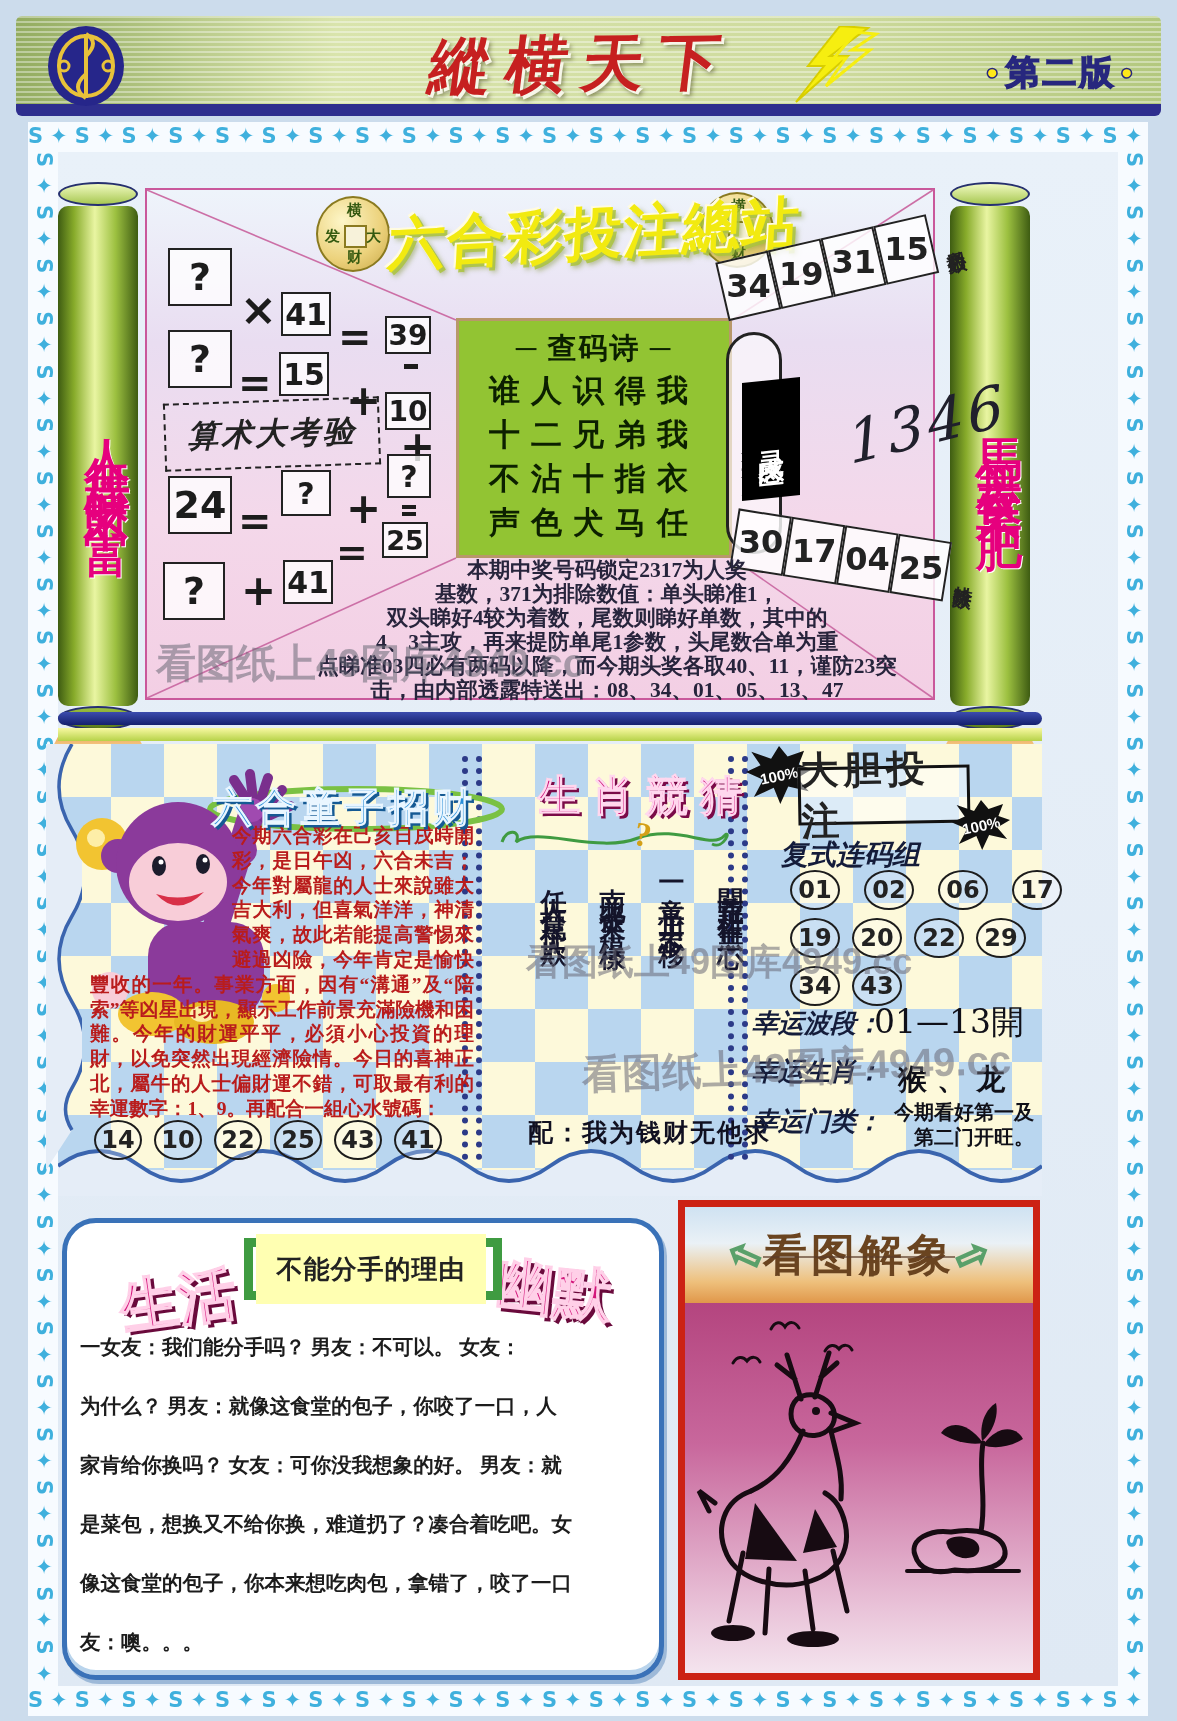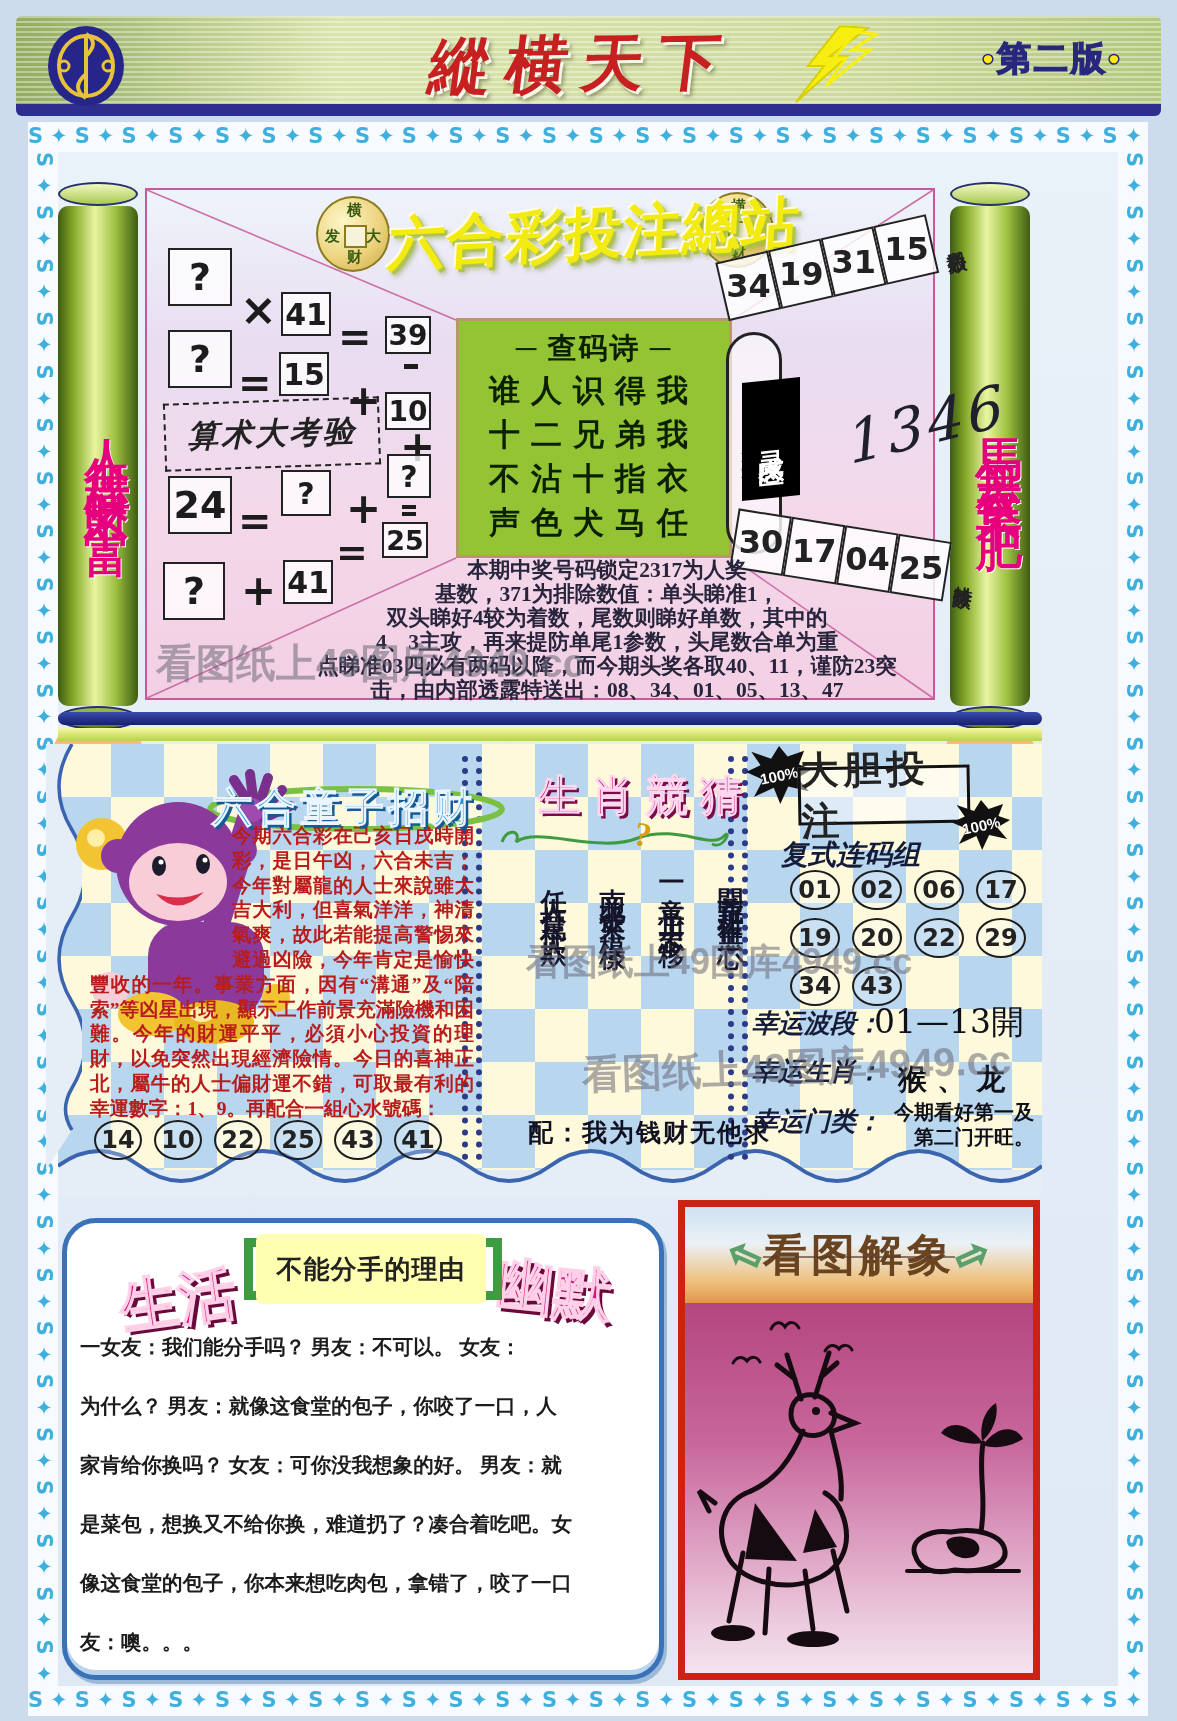--- a/index.html
+++ b/index.html
@@ -7,21 +7,21 @@
         font-family:"Liberation Serif",serif;color:#222;}
   .abs{position:absolute;}
   
   .hdr{left:16px;top:16px;width:1145px;height:92px;border-radius:6px;
        background-image:repeating-linear-gradient(0deg,rgba(255,255,255,.38) 0 2px,rgba(0,0,0,0) 2px 5px),
        linear-gradient(90deg,#93ac60,#d9e4ac 28%,#cdda9c 72%,#b3c87e);}
   .hdr-bar{left:16px;top:104px;width:1145px;height:12px;background:#2e2e8e;border-radius:0 0 6px 6px;}
   .hdr-title{left:430px;top:22px;font-family:"Liberation Serif",serif;font-size:62px;font-weight:900;
        color:#c62020;letter-spacing:14px;transform:skewX(-8deg) rotate(-1deg);
        text-shadow:3px 3px 0 #f6f6e8,5px 5px 4px rgba(60,60,20,.5);white-space:nowrap;}
-  .hdr-page{left:982px;top:36px;font-family:Liberation Sans, sans-serif;font-size:34px;font-weight:900;
+  .hdr-page{left:982px;top:50px;font-family:Liberation Mono, monospace;font-size:34px;font-weight:900;
        color:#ffe81a;-webkit-text-stroke:1.5px #27277e;letter-spacing:3px;white-space:nowrap;}
   
   .sframe{background:#f7fbff;color:#3fb0dd;font-family:"DejaVu Sans",sans-serif;font-weight:bold;
        font-size:21px;letter-spacing:7px;overflow:hidden;white-space:nowrap;line-height:28px;}
   .sv{writing-mode:vertical-rl;}
   
   .cyl{width:80px;height:500px;border-radius:10px;
        background:linear-gradient(90deg,#3e5c12,#87ab2a 20%,#e9f5a2 46%,#9cc040 72%,#3e5c12);}
   .cylcap{width:80px;height:24px;border-radius:50%;background:linear-gradient(180deg,#f0fac0,#a8c852);border:2px solid #26306e;box-sizing:border-box;}
   .cylshadow{width:96px;height:22px;background:linear-gradient(180deg,#e89a40,#f8d8a0);clip-path:polygon(12% 0,88% 0,100% 100%,0 100%);}
@@ -92,21 +92,21 @@
        box-sizing:border-box;display:flex;align-items:center;justify-content:center;font-size:38px;
        font-weight:900;letter-spacing:5px;transform:rotate(-1deg);}
   .betlbl{font-size:26px;font-weight:900;font-style:italic;color:#141c3a;white-space:nowrap;}
   .betval{font-family:"DejaVu Serif",serif;color:#101018;white-space:nowrap;text-align:right;}
   
   .humor{left:62px;top:1218px;width:602px;height:462px;background:#fff;border:5px solid #3a72b8;
        border-radius:34px;box-sizing:border-box;box-shadow:inset 0 -5px 0 #b9d4ec,3px 4px 0 #9db9d8;}
   .t3d{font-size:58px;font-weight:900;color:#d4177c;-webkit-text-stroke:1.5px #ffd0e8;
        text-shadow:4px 4px 0 #6a0a3c;font-family:"Liberation Sans",sans-serif;}
   .headline{left:256px;top:1234px;width:230px;height:70px;background:#ffffb2;display:flex;align-items:center;
-       justify-content:center;font-size:26px;font-weight:900;letter-spacing:1px;border-radius:7px;}
+       justify-content:center;font-size:26px;font-weight:900;letter-spacing:1px;}
   .brk{width:16px;height:62px;box-sizing:border-box;}
   .brkL{border-left:9px solid #3f9b41;border-top:9px solid #3f9b41;border-bottom:9px solid #3f9b41;}
   .brkR{border-right:9px solid #3f9b41;border-top:9px solid #3f9b41;border-bottom:9px solid #3f9b41;}
   .joke{left:80px;top:1318px;width:566px;font-size:20.5px;line-height:59px;color:#1c1c1c;font-weight:bold;white-space:nowrap;}
   .picbox{left:678px;top:1200px;width:362px;height:480px;border:7px solid #cc2214;box-sizing:border-box;background:#fff;}
   .pichdr{position:absolute;left:0;top:0;width:348px;height:96px;
        background:linear-gradient(180deg,#cfe2f2 0%,#eaf1f6 38%,#eec07c 78%,#e0974a 100%);
        display:flex;align-items:center;justify-content:center;}
   .pictitle{font-size:44px;font-weight:900;color:#6a4420;letter-spacing:4px;
        text-decoration:line-through;text-decoration-color:rgba(90,60,40,.65);text-decoration-thickness:2px;}
@@ -338,21 +338,21 @@
   <div class="abs match">配：我为钱财无他求</div>
 
   <div class="abs burst" style="left:746px;top:746px;width:66px;height:58px;">
       <span style="transform:rotate(-12deg);">100%</span>
     </div>
   <div class="abs betbox">大胆投注</div>
   <div class="abs burst" style="left:952px;top:800px;width:58px;height:50px;">
       <span style="transform:rotate(-12deg);">100%</span>
     </div>
   <div class="abs betlbl" style="left:780px;top:836px;font-size:28px;">复式连码组</div>
-  <div class="abs" style="left:790px;top:870px;display:flex;gap:12px;">
+  <div class="abs" style="left:790px;top:870px;display:flex;gap:24px;">
     <div class="lcirc" style="width:50px;">01</div>
     <div class="lcirc" style="width:50px;">02</div>
     <div class="lcirc" style="width:50px;">06</div>
     <div class="lcirc" style="width:50px;">17</div>
   </div>
   <div class="abs" style="left:790px;top:918px;display:flex;gap:12px;">
     <div class="lcirc" style="width:50px;">19</div>
     <div class="lcirc" style="width:50px;">20</div>
     <div class="lcirc" style="width:50px;">22</div>
     <div class="lcirc" style="width:50px;">29</div>

